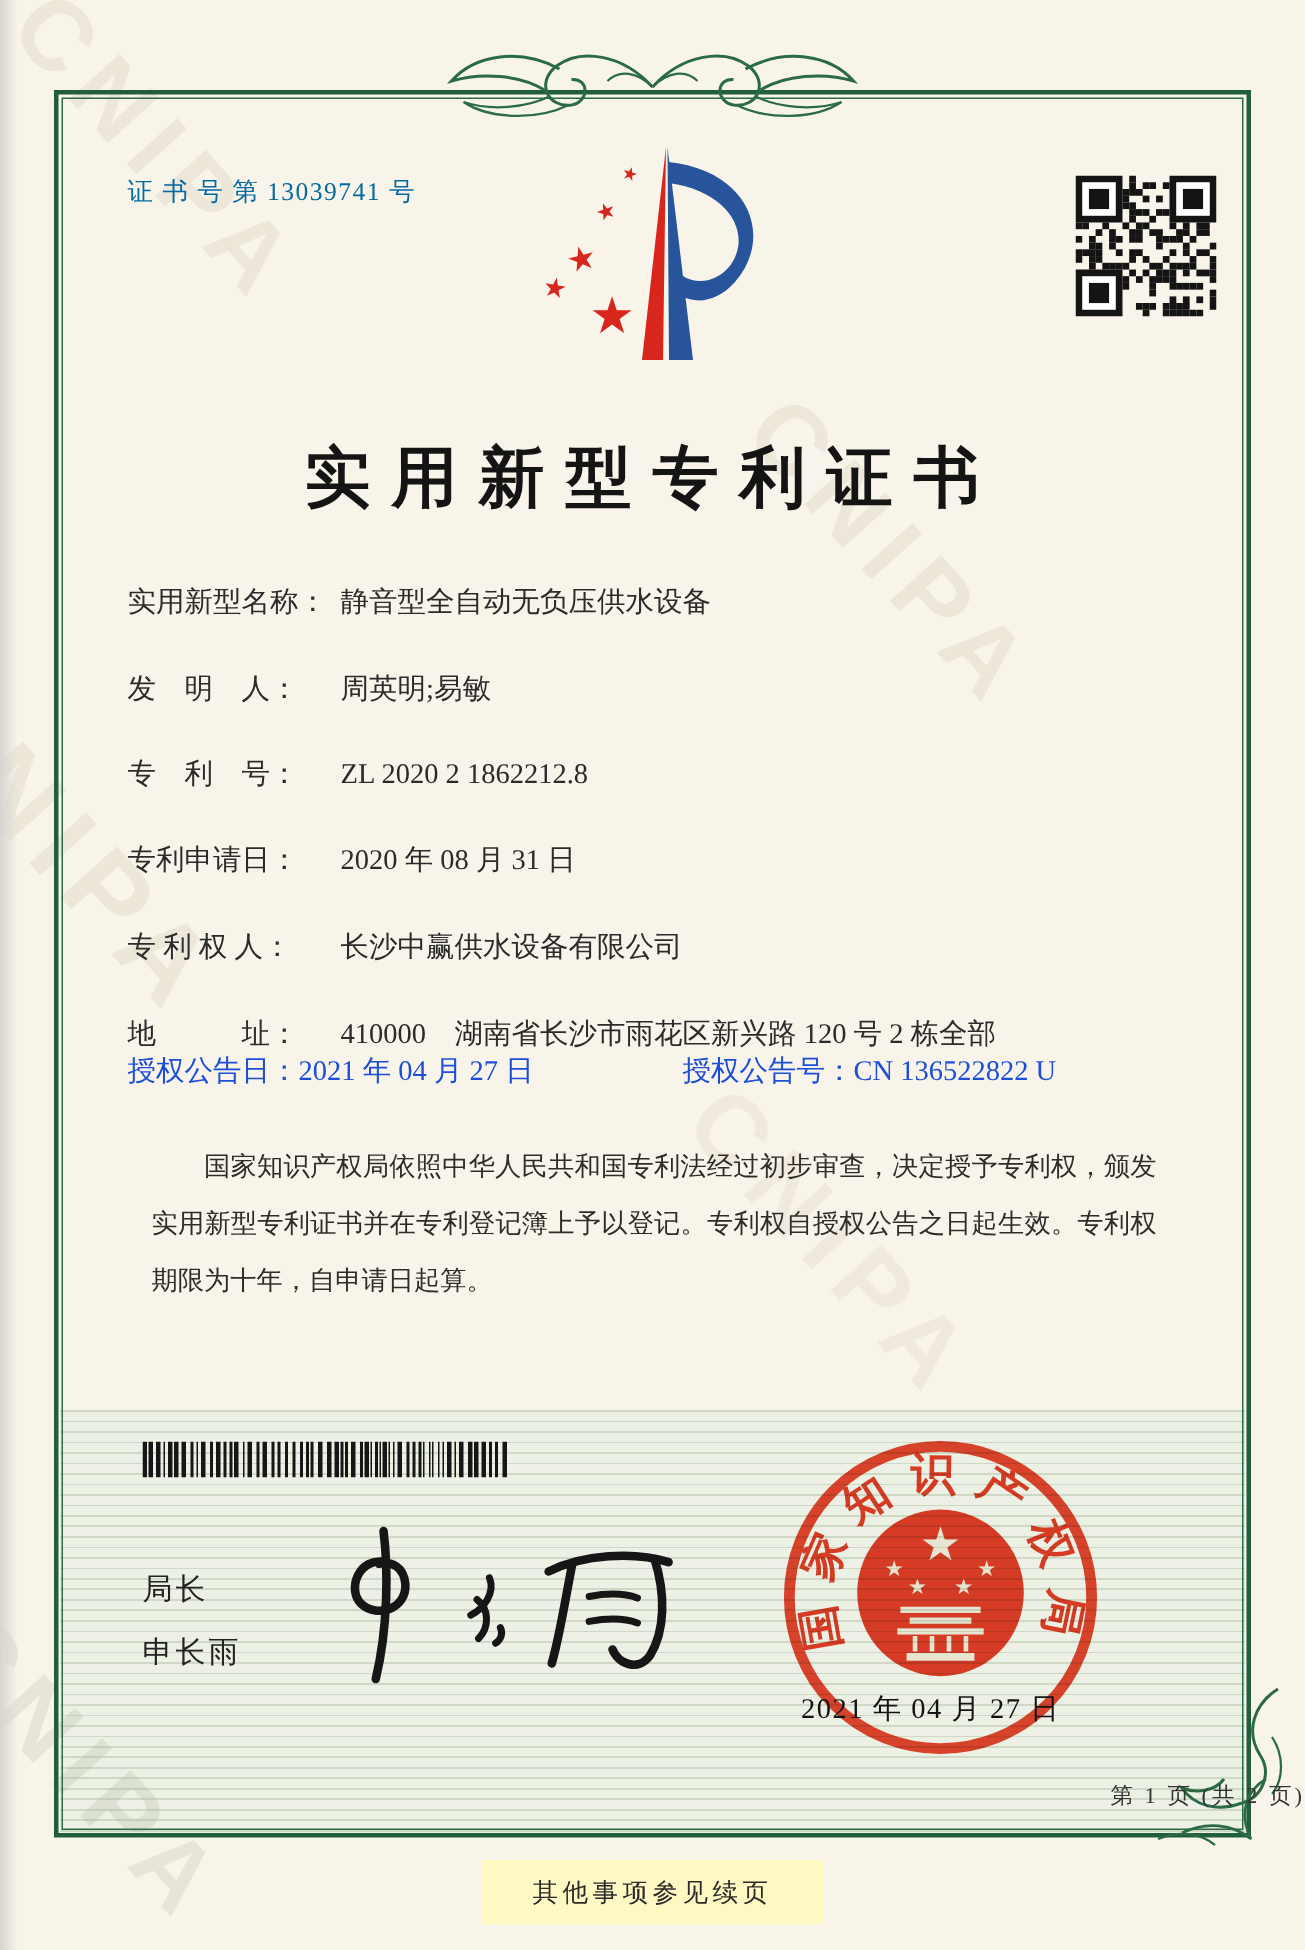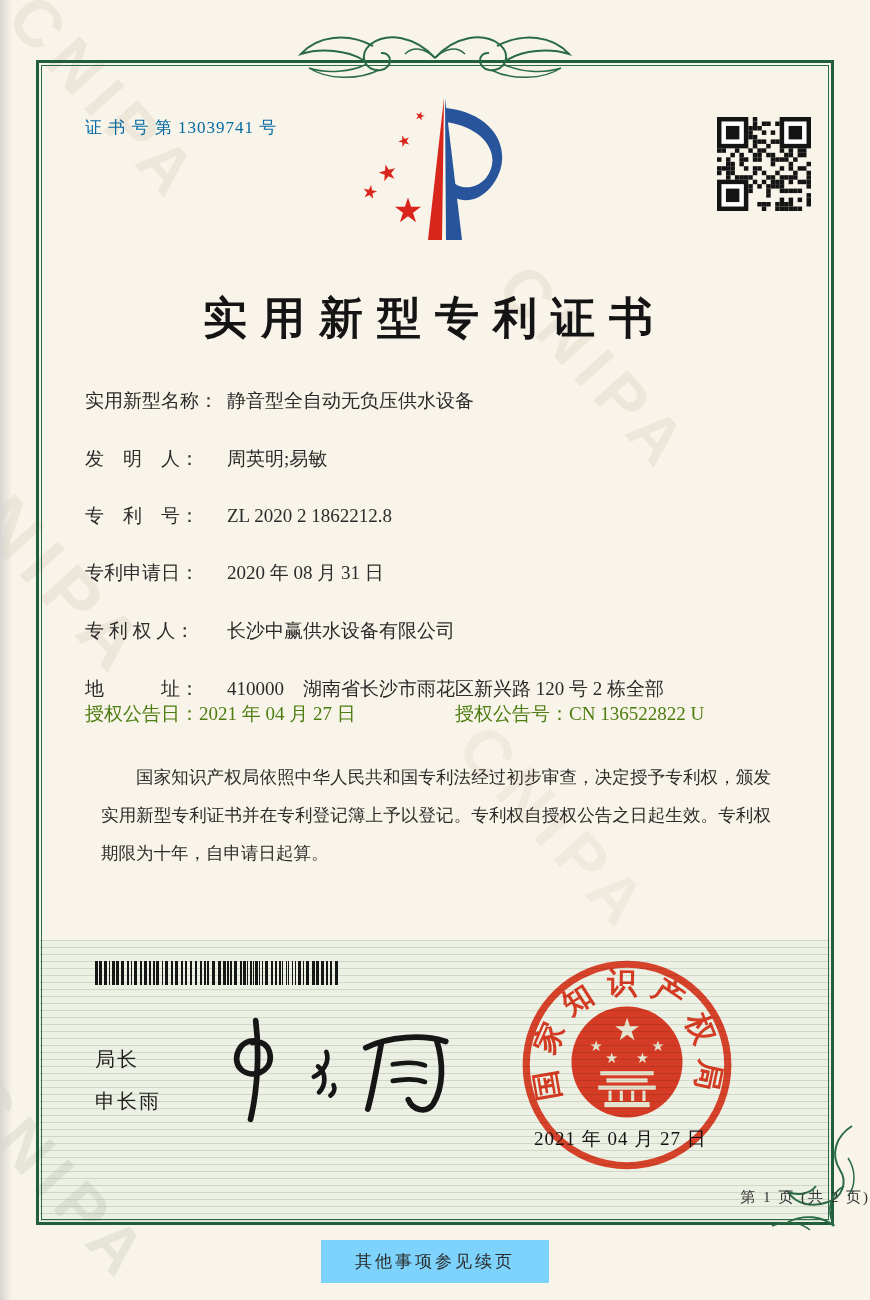--- a/index.html
+++ b/index.html
@@ -60,21 +60,21 @@
   .title{
     position:absolute;left:0;top:244px;width:870px;text-align:center;
     font-size:44px;font-weight:bold;letter-spacing:14px;color:#141414;z-index:3;margin-top:45px;
   }
 
   
   .fields{position:absolute;left:85px;top:356px;width:710px;z-index:3;}
   .frow{position:absolute;left:0;font-size:19px;color:#2b2b2b;white-space:nowrap;}
   .frow .lab{display:inline-block;min-width:142px;margin-top:32px;}
   .r0{top:0px}.r1{top:58px}.r2{top:115px}.r3{top:172px}.r4{top:230px}.r5{top:288px}
-  .grant-row{position:absolute;left:0;top:345px;font-size:19px;color:#4d7c0f;white-space:nowrap;width:710px;}
+  .grant-row{position:absolute;left:0;top:345px;font-size:19px;color:#1d4ed8;white-space:nowrap;width:710px;}
   .grant-no{position:absolute;left:370px;top:0;}
 
   
   .paras{
     position:absolute;left:85px;top:742px;width:702px;z-index:3;
     font-size:17.5px;line-height:38px;color:#2e2c2a;text-align:justify;
   }
   .paras p{margin:16px;text-indent:2em;}
 
   
@@ -89,21 +89,21 @@
   .seal-date{
     position:absolute;left:534px;top:1126px;z-index:6;
     font-size:19px;letter-spacing:1px;color:#131313;white-space:nowrap;
   }
   .page-info{
     position:absolute;left:0;top:1188px;width:870px;text-align:right;
     font-size:15px;color:#333;z-index:4;letter-spacing:2px;
   }
   .foot-note{
     position:absolute;left:50%;top:1240px;transform:translateX(-50%);
-    background:#7dd3fc;padding:10px 34px;font-size:17px;color:#2b2b2b;
+    background:#fef9c3;padding:10px 34px;font-size:17px;color:#2b2b2b;
     letter-spacing:3px;z-index:4;white-space:nowrap;
   }
 </style>
 </head>
 <body>
 
 <div class="page">
 
   <span class="wm wm1">CNIPA</span>
   <span class="wm wm2">CNIPA</span>

